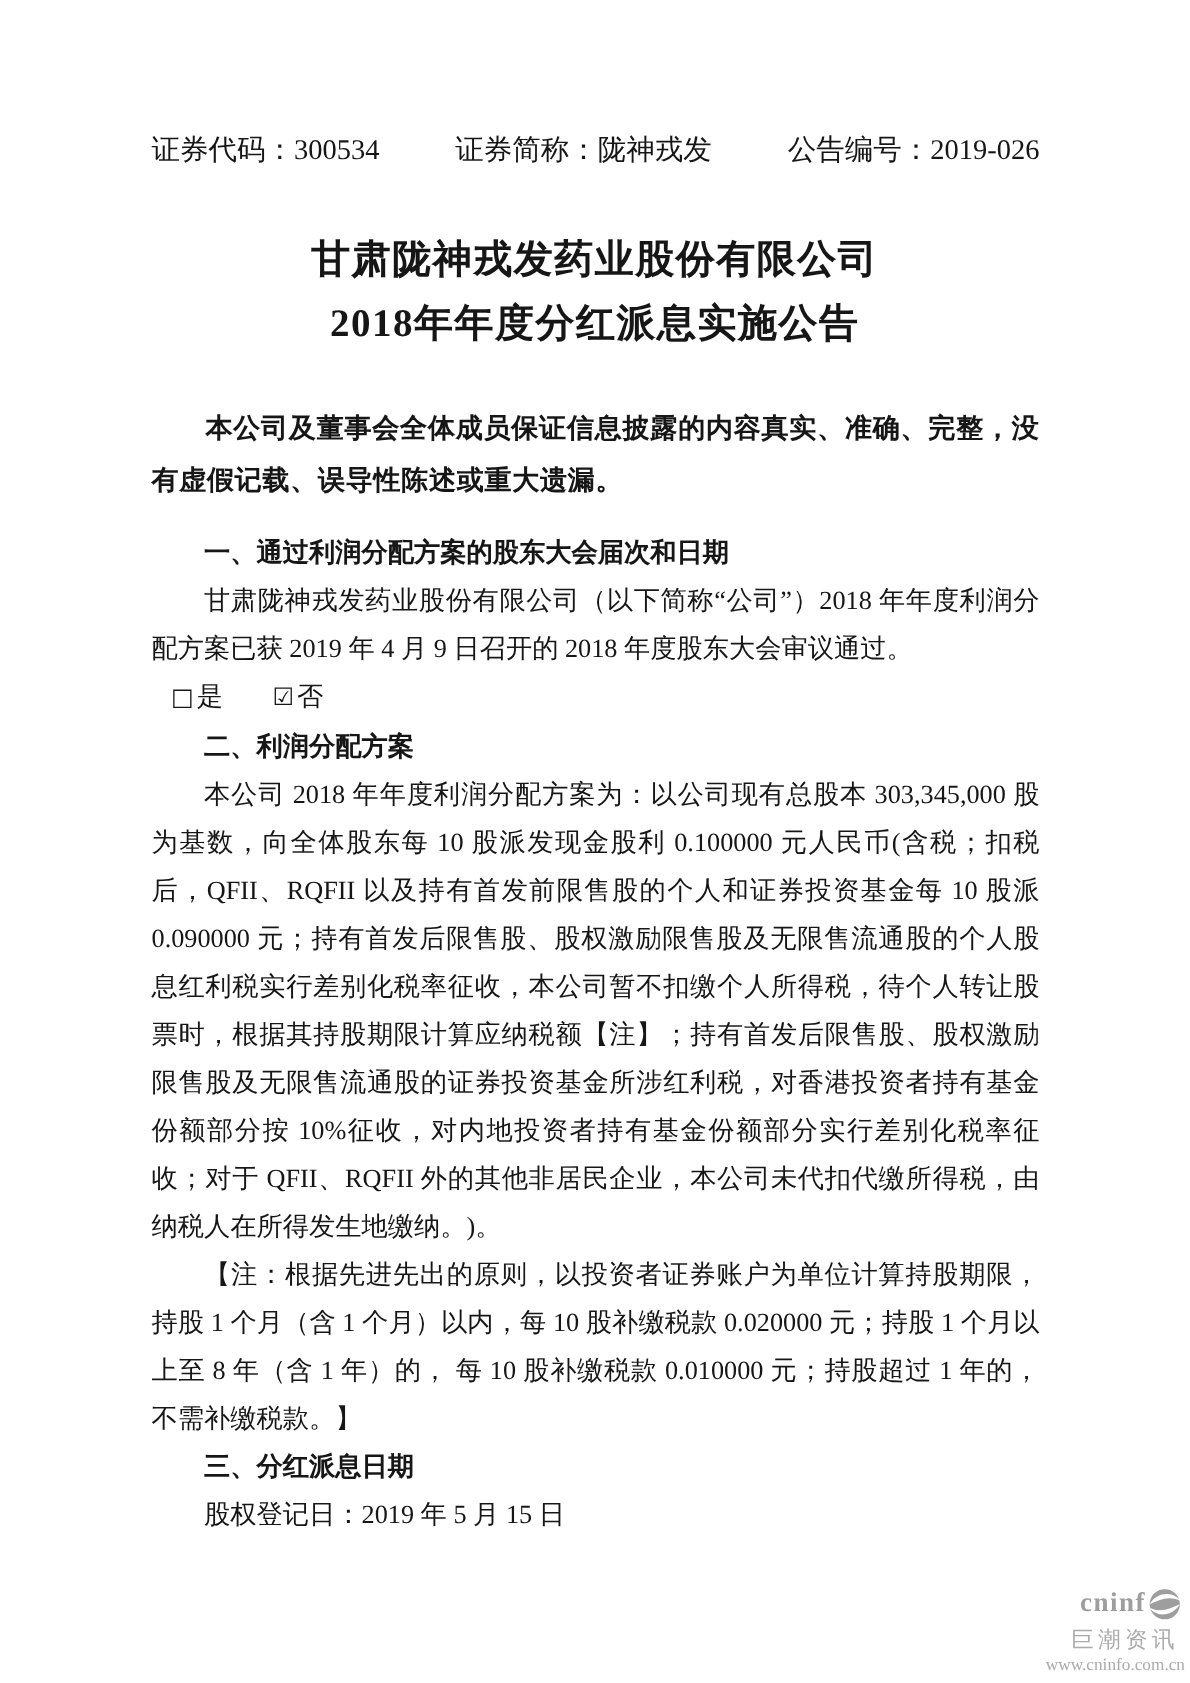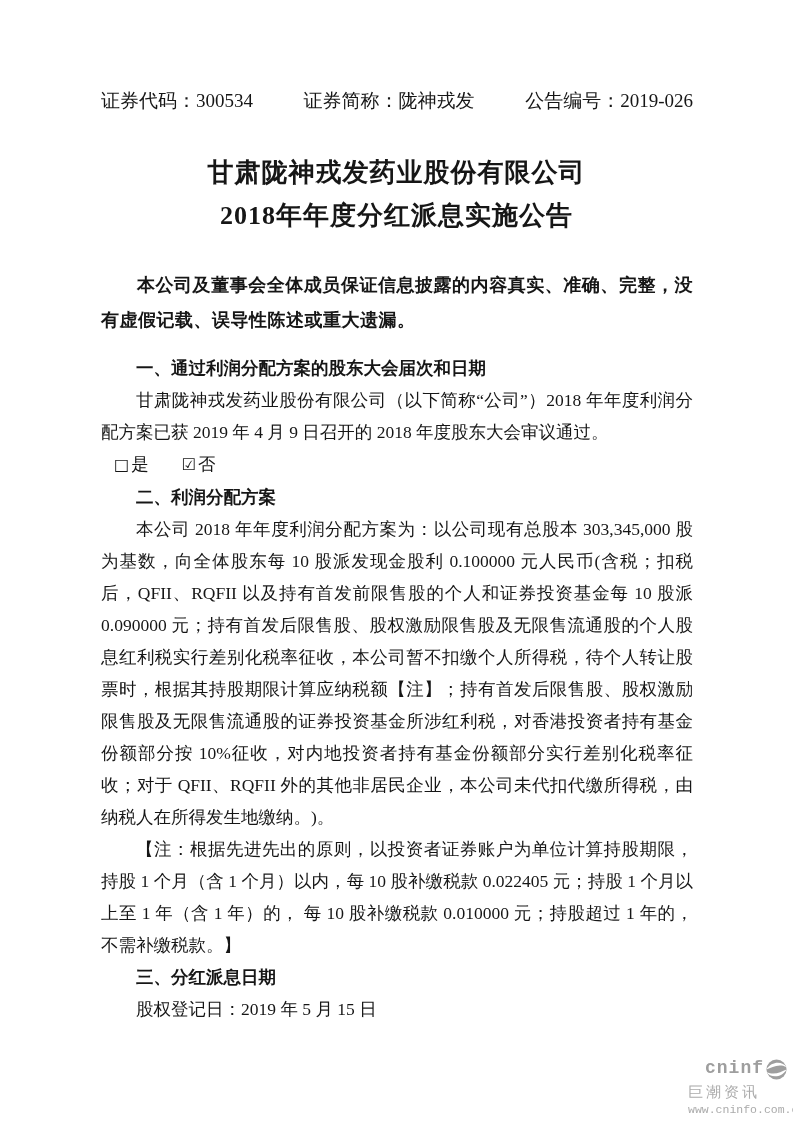--- a/index.html
+++ b/index.html
@@ -75,22 +75,22 @@
   }
   .checkbox-option { display: inline-block; }
   .checkbox-option + .checkbox-option { margin-left: 33px; }
   .checkbox-symbol { font-family: "DejaVu Sans", sans-serif; font-size: 16px; margin-right: 2px; }
   
   .cninfo-logo {
     position: absolute;
     right: 3px;
     bottom: 5px;
     width: 102px;
-    text-align: left;
-    font-family: Liberation Mono, monospace;
+    text-align: right;
+    font-family: Liberation Serif, serif;
     color: #9e9e9e;
     line-height: 1.1;
   }
   .cninfo-brand-row {
     display: flex;
     align-items: center;
     justify-content: flex-end;
     padding-right: 2px;
   }
   .cninfo-brand {
@@ -136,21 +136,21 @@
 
     <div class="sec-heading">一、通过利润分配方案的股东大会届次和日期</div>
     <div class="para">甘肃陇神戎发药业股份有限公司（以下简称“公司”）2018 年年度利润分配方案已获 2019 年 4 月 9 日召开的 2018 年度股东大会审议通过。</div>
 
     <div class="checkbox-line">
       <span class="checkbox-option"><span class="checkbox-symbol">□</span><span>是</span></span><span class="checkbox-option"><span class="checkbox-symbol">☑</span><span>否</span></span>
     </div>
 
     <div class="sec-heading" style="margin-top:0;">二、利润分配方案</div>
     <div class="para">本公司 2018 年年度利润分配方案为：以公司现有总股本 303,345,000 股为基数，向全体股东每 10 股派发现金股利 0.100000 元人民币(含税；扣税后，QFII、RQFII 以及持有首发前限售股的个人和证券投资基金每 10 股派 0.090000 元；持有首发后限售股、股权激励限售股及无限售流通股的个人股息红利税实行差别化税率征收，本公司暂不扣缴个人所得税，待个人转让股票时，根据其持股期限计算应纳税额【注】；持有首发后限售股、股权激励限售股及无限售流通股的证券投资基金所涉红利税，对香港投资者持有基金份额部分按 10%征收，对内地投资者持有基金份额部分实行差别化税率征收；对于 QFII、RQFII 外的其他非居民企业，本公司未代扣代缴所得税，由纳税人在所得发生地缴纳。)。</div>
-    <div class="para">【注：根据先进先出的原则，以投资者证券账户为单位计算持股期限，持股 1 个月（含 1 个月）以内，每 10 股补缴税款 0.022405 元；持股 1 个月以上至 1 年（含 1 年）的， 每 10 股补缴税款 0.010000 元；持股超过 1 年的，不需补缴税款。】</div>
+    <div class="para">【注：根据先进先出的原则，以投资者证券账户为单位计算持股期限，持股 1 个月（含 1 个月）以内，每 10 股补缴税款 0.020000 元；持股 1 个月以上至 8 年（含 1 年）的， 每 10 股补缴税款 0.010000 元；持股超过 1 年的，不需补缴税款。】</div>
 
     <div class="sec-heading" style="margin-top:0;">三、分红派息日期</div>
     <div class="para">股权登记日：2019 年 5 月 15 日</div>
 
   </div>
 
   <div class="cninfo-logo">
     <div class="cninfo-brand-row">
       <span class="cninfo-brand">cninf</span>
       <svg class="cninfo-swirl" viewBox="0 0 24 24" aria-hidden="true">

